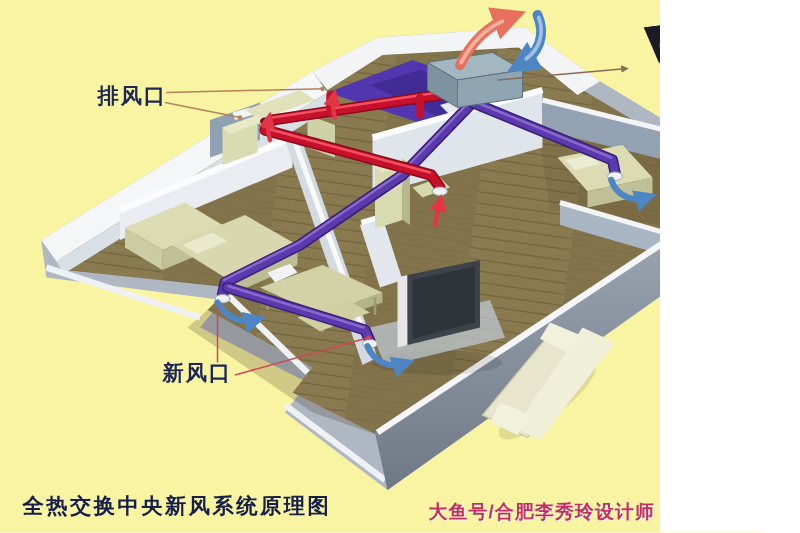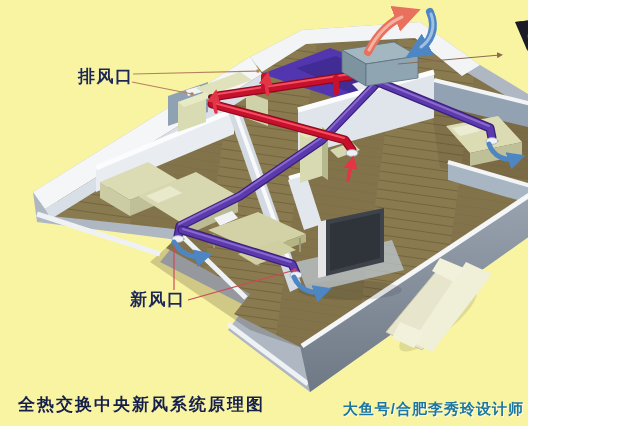--- a/index.html
+++ b/index.html
@@ -13,21 +13,21 @@
   .lbl{
     position:absolute;font-weight:bold;color:#1C2757;
     font-size:17px;letter-spacing:1.5px;white-space:nowrap;line-height:1;
   }
   .lbl-exhaust{left:78px;top:68px;}
   .lbl-fresh{left:130px;top:292px;font-family:Liberation Mono, monospace;}
   .lbl-unit{left:499px;top:61px;font-size:18px;}
   .lbl-title{left:18px;top:384px;font-size:17px;letter-spacing:2px;color:#151F4B;margin-top:12px;}
   .watermark{
     position:absolute;right:4px;top:400px;font-size:15px;font-weight:bold;
-    letter-spacing:1px;color:#0369a1;opacity:.9;
+    letter-spacing:1px;color:#be185d;opacity:.9;
     text-shadow:1px 1px 0 rgba(255,255,255,.85);
   }
 </style>
 </head>
 <body>
 
 <div class="canvas">
 
   <svg class="scene" width="640" height="426" viewBox="0 0 640 426">
     <defs>

